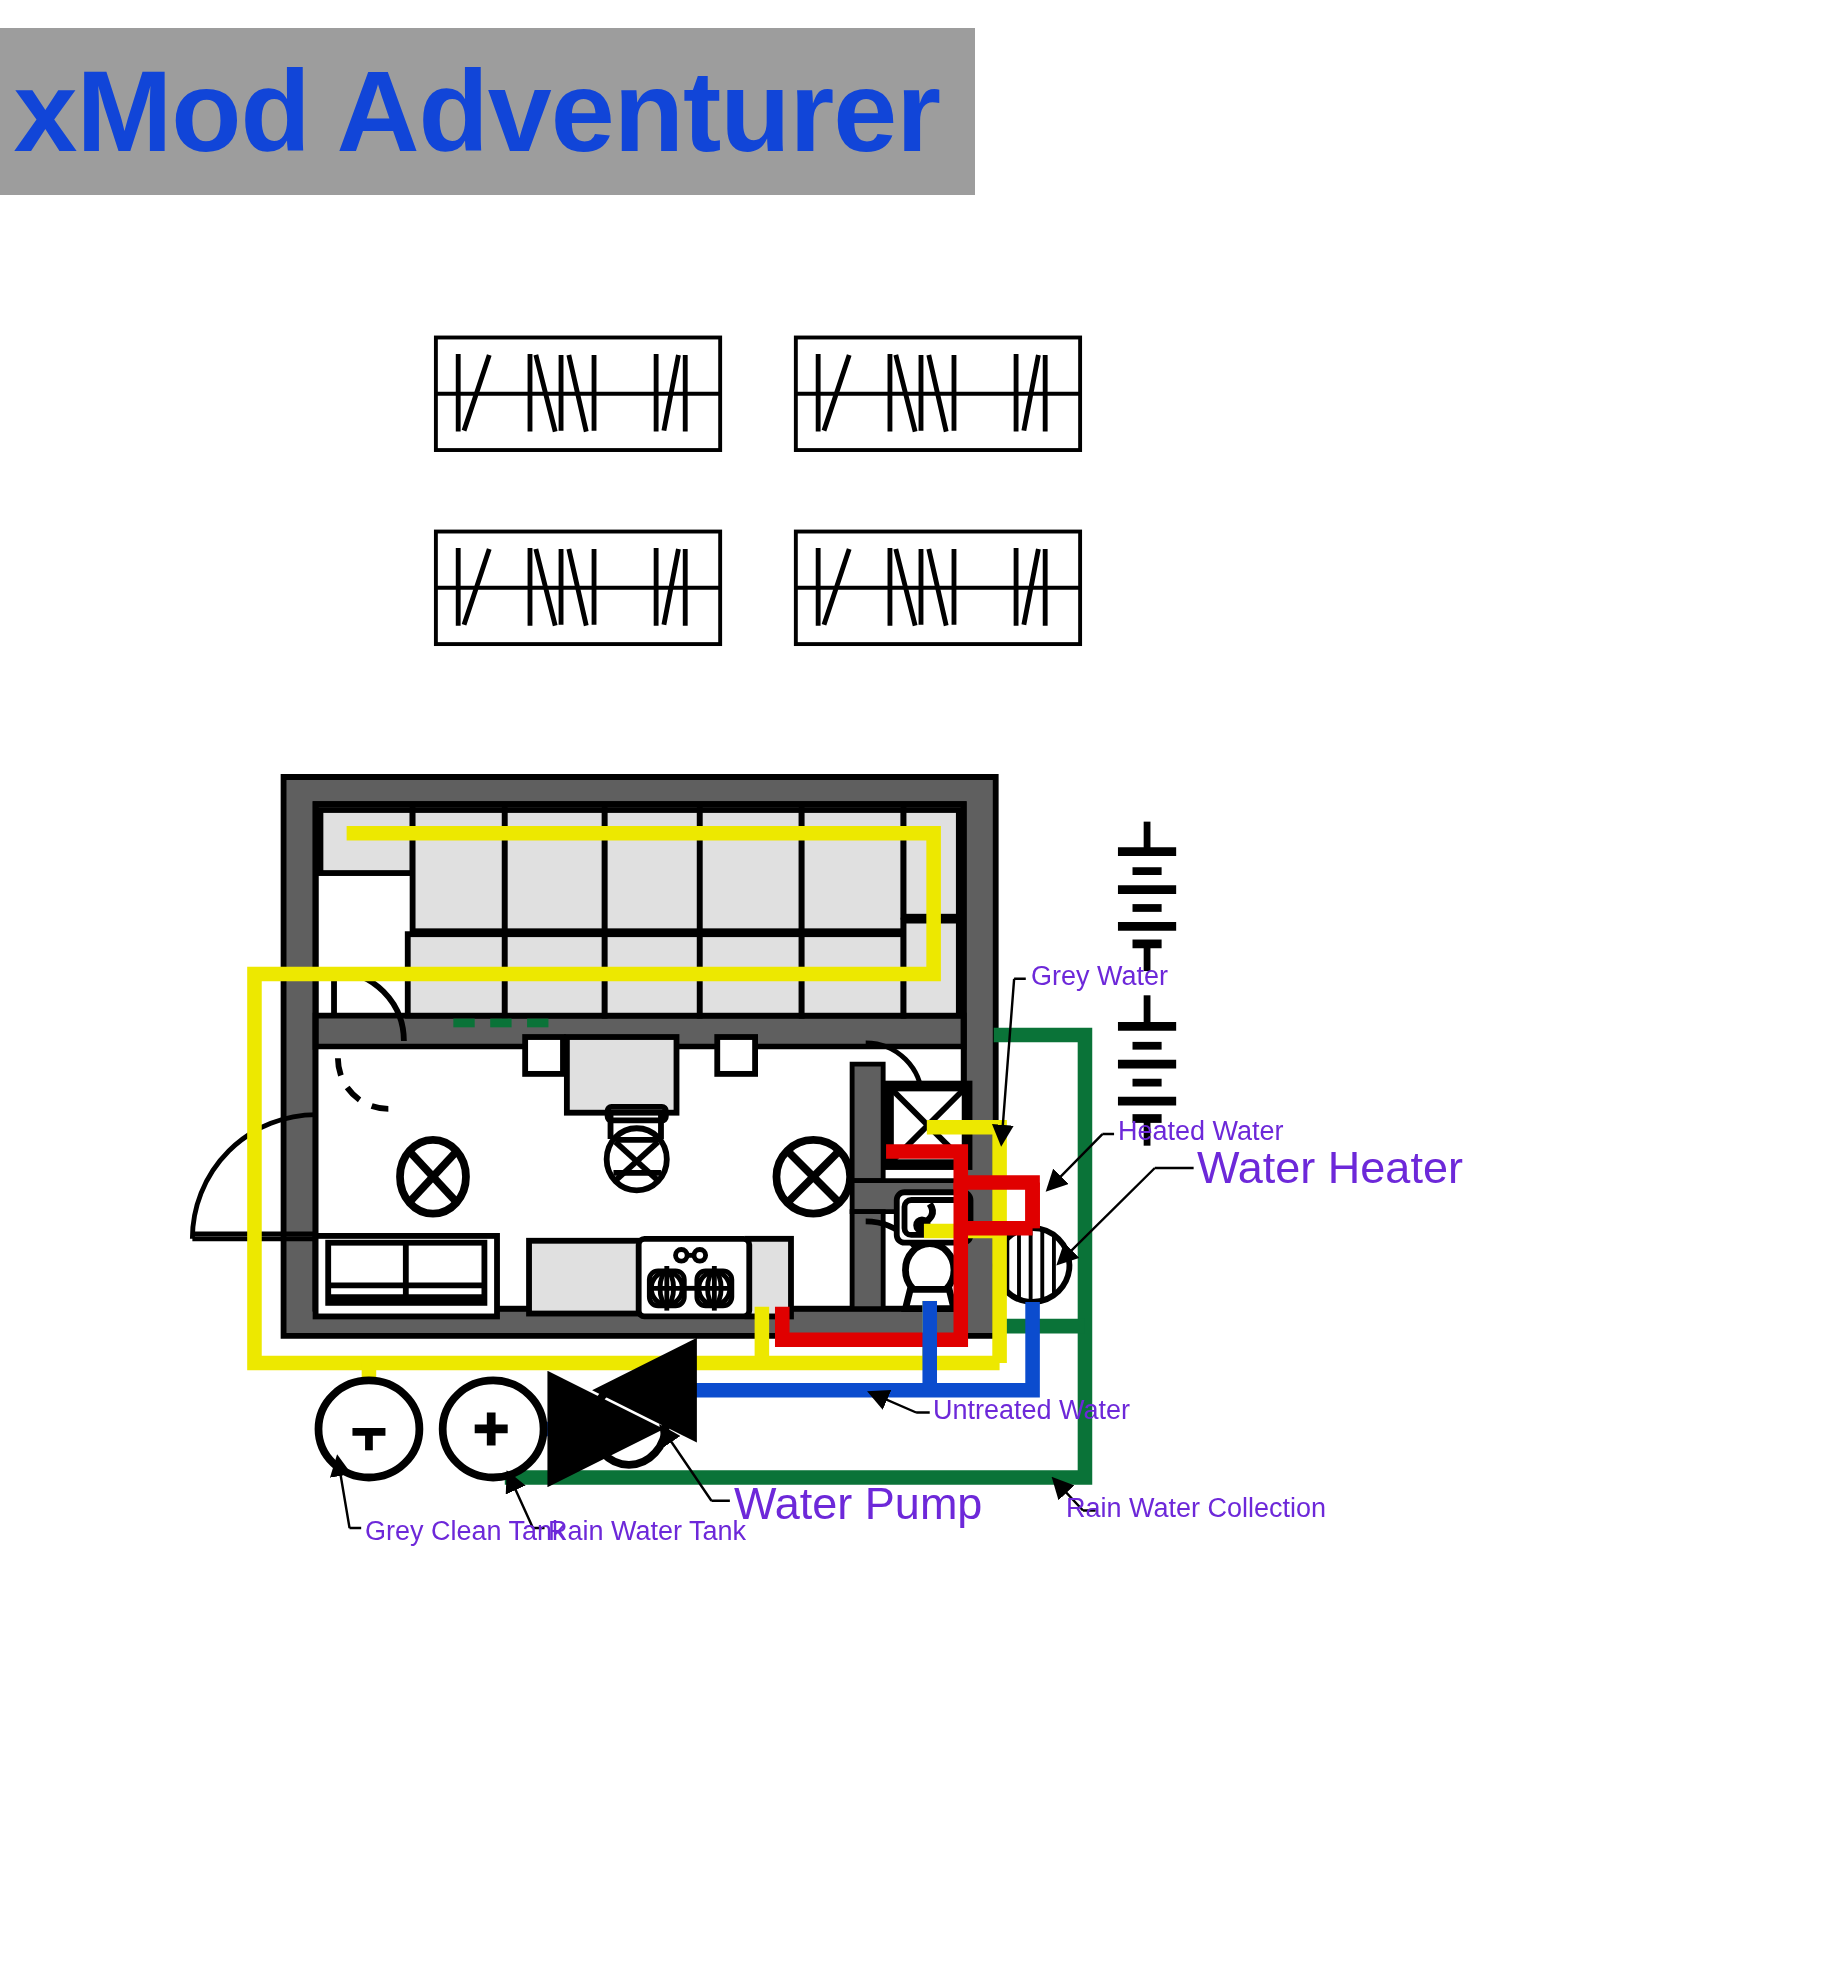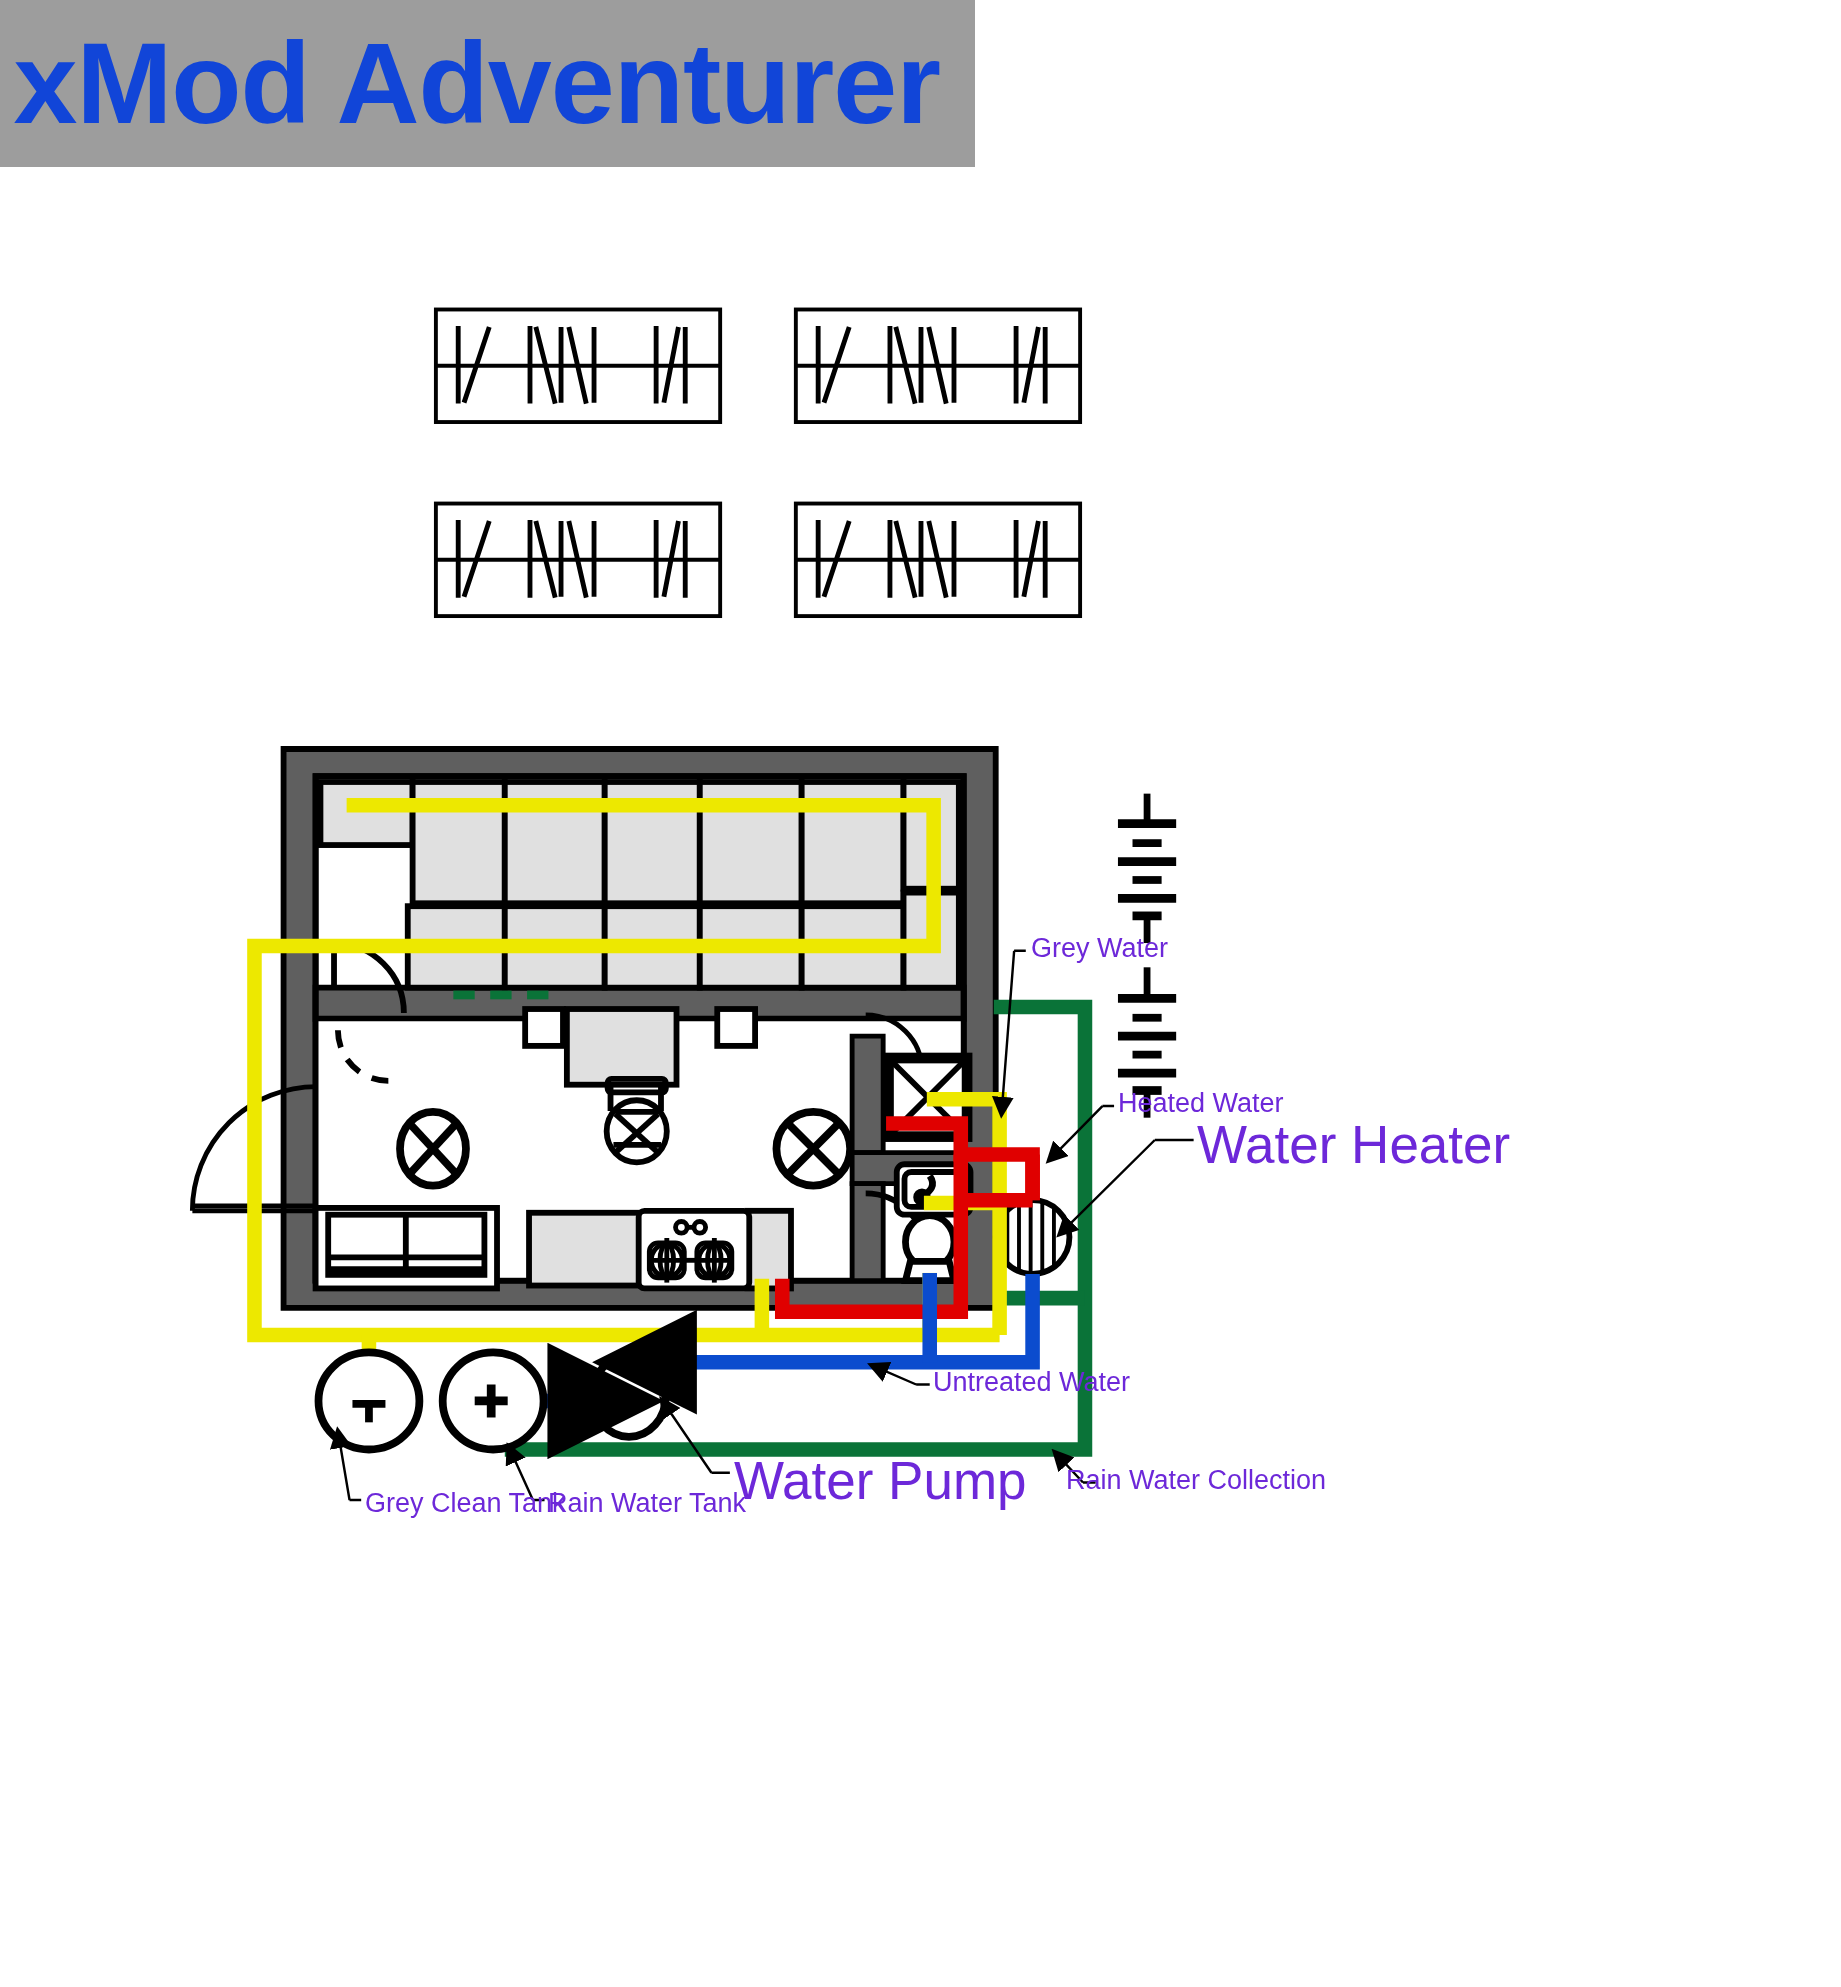--- a/index.html
+++ b/index.html
@@ -1,24 +1,24 @@
 <!DOCTYPE html>
 <html><head>
 <meta charset="utf-8">
 <style>
   html,body{margin:0;padding:0;background:#fff;}
   body{width:1842px;height:1987px;font-family:"Liberation Sans",sans-serif;position:relative;overflow:hidden;}
-  #root{position:absolute;inset:0;}
+  #root{position:absolute;inset:0;margin-top:28px;}
   .banner{position:absolute;left:0;top:0;width:975px;height:167px;background:#9d9d9d;}
   .banner-title{position:absolute;left:13.6px;top:9.7px;font-size:115px;font-weight:bold;color:#1145d8;
     letter-spacing:-1px;line-height:146px;white-space:nowrap;font-family:"Liberation Sans",sans-serif;}
   svg.layer{position:absolute;left:0;top:0;width:1842px;height:1987px;}
   .lbl{position:absolute;white-space:nowrap;color:#6d28d9;font-family:"Liberation Sans",sans-serif;}
   .lbl-sm{font-size:27px;}
-  .lbl-lg{font-size:53px;}
+  .lbl-lg{font-size:45px;}
 </style>
 </head>
 <body>
 
 <div id="root">
 
   <div class="banner"></div>
   <div class="banner-title">xMod Adventurer</div>
 
   <svg class="layer" viewBox="0 0 1898 2048">

